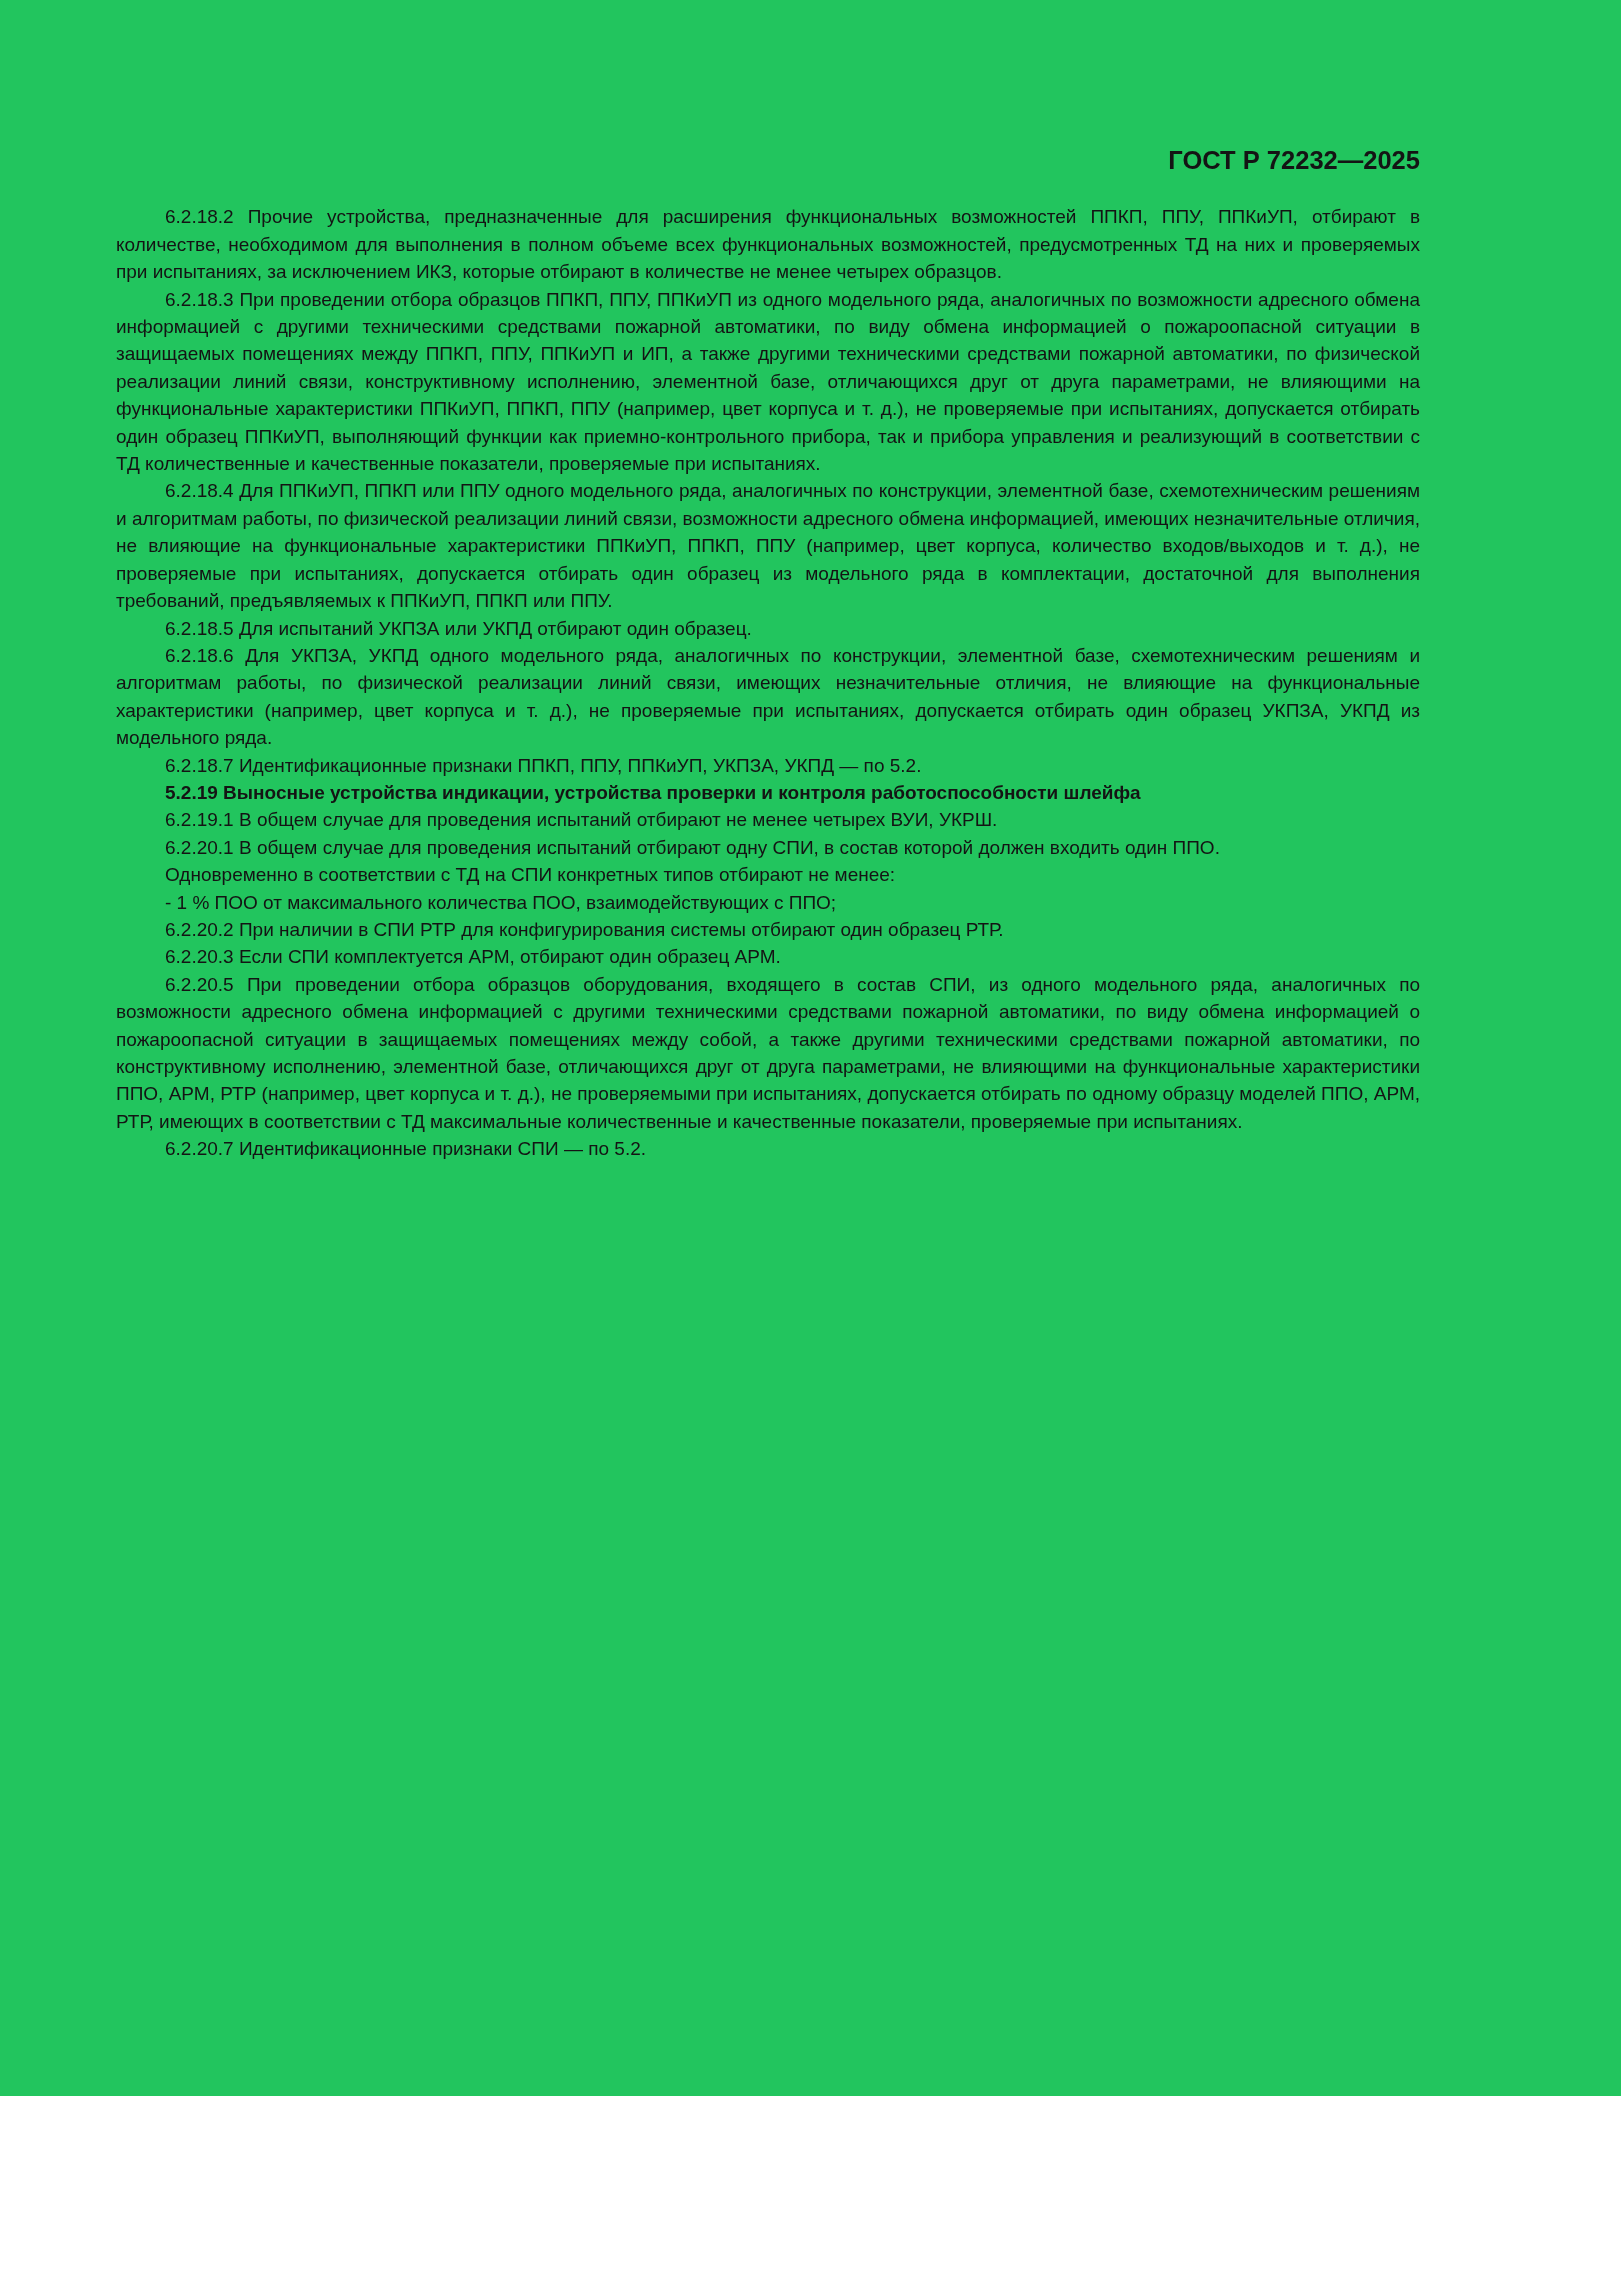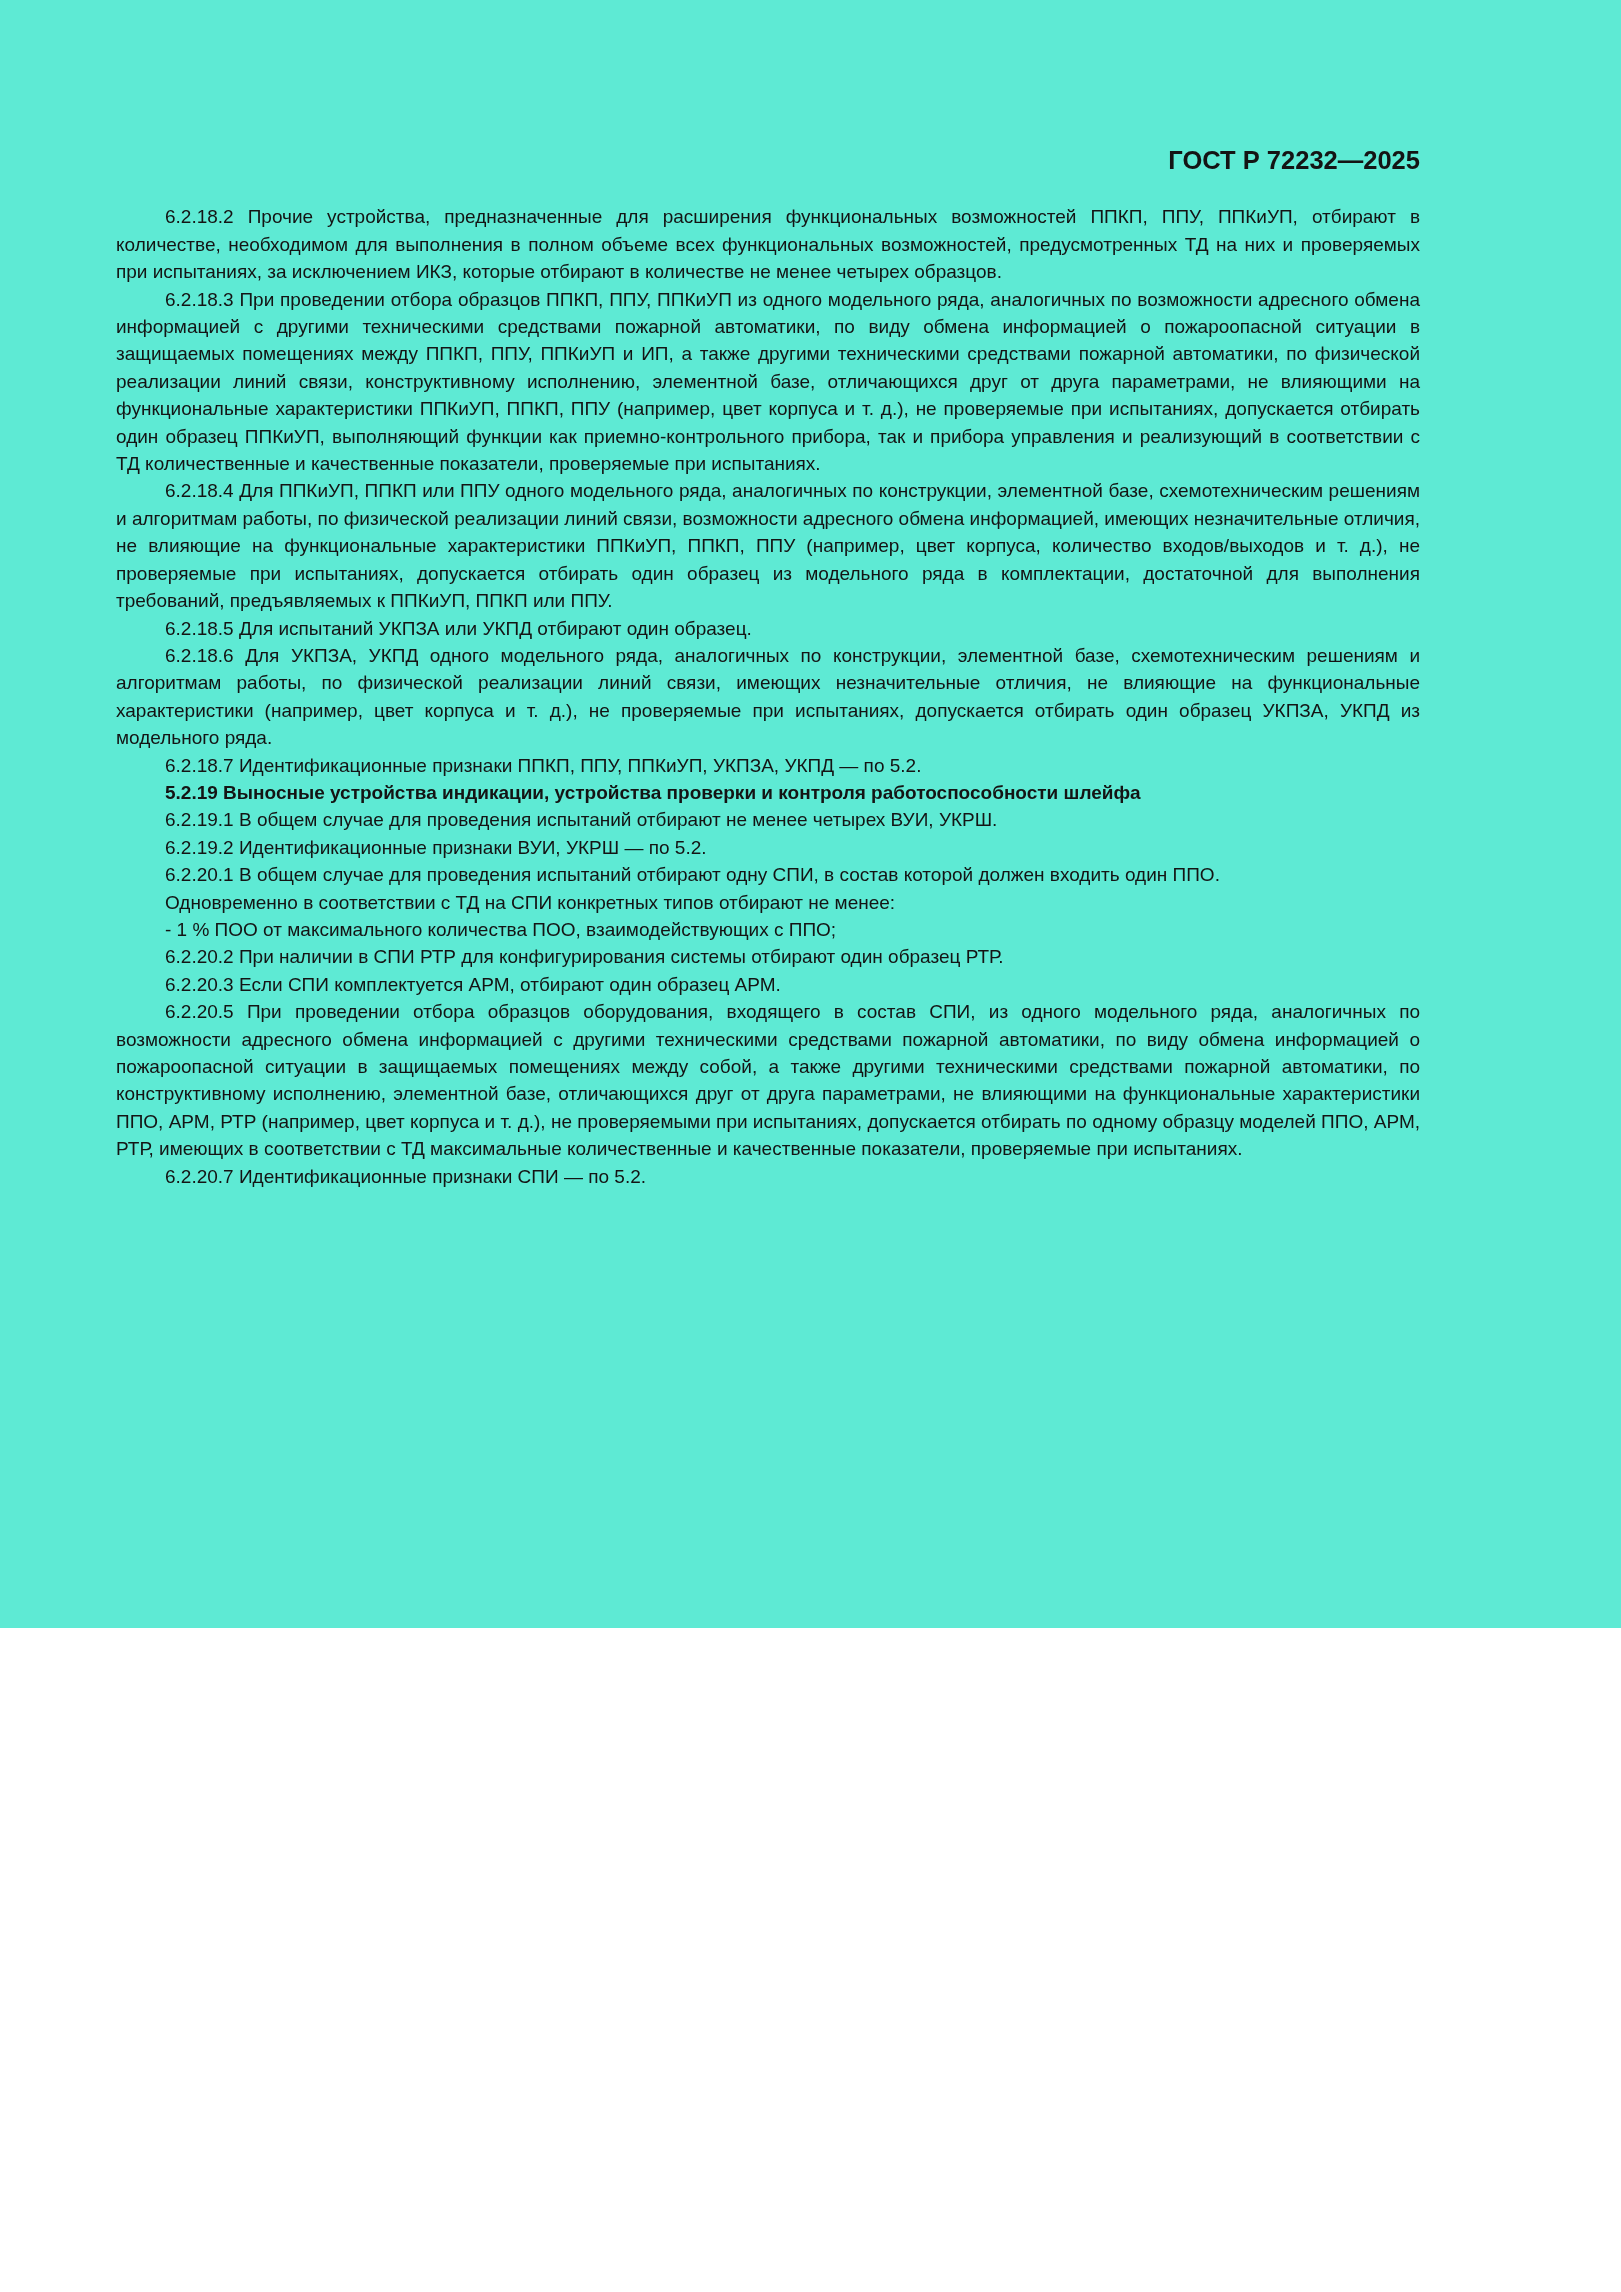--- a/index.html
+++ b/index.html
@@ -4,23 +4,23 @@
 <style>
   * { box-sizing: border-box; }
   html, body {
     margin: 0;
     padding: 0;
     background: #ffffff;
   }
   .page {
     position: relative;
     width: 1621px;
-    height: 1628px;
+    height: 2096px;
     margin: 0 auto;
-    background: #5eead4;
+    background: #22c55e;
     color: #141414;
     font-family: "Liberation Sans", sans-serif;
     overflow: hidden;
   }
   .content {
     position: absolute;
     left: 116px;
     top: 147px;
     width: 1304px;
   }
@@ -61,21 +61,20 @@
 
     <div>
       <p class="para">6.2.18.2 Прочие устройства, предназначенные для расширения функциональных возможностей ППКП, ППУ, ППКиУП, отбирают в количестве, необходимом для выполнения в полном объеме всех функциональных возможностей, предусмотренных ТД на них и проверяемых при испытаниях, за исключением ИКЗ, которые отбирают в количестве не менее четырех образцов.</p>
       <p class="para">6.2.18.3 При проведении отбора образцов ППКП, ППУ, ППКиУП из одного модельного ряда, аналогичных по возможности адресного обмена информацией с другими техническими средствами пожарной автоматики, по виду обмена информацией о пожароопасной ситуации в защищаемых помещениях между ППКП, ППУ, ППКиУП и ИП, а также другими техническими средствами пожарной автоматики, по физической реализации линий связи, конструктивному исполнению, элементной базе, отличающихся друг от друга параметрами, не влияющими на функциональные характеристики ППКиУП, ППКП, ППУ (например, цвет корпуса и т. д.), не проверяемые при испытаниях, допускается отбирать один образец ППКиУП, выполняющий функции как приемно-контрольного прибора, так и прибора управления и реализующий в соответствии с ТД количественные и качественные показатели, проверяемые при испытаниях.</p>
       <p class="para">6.2.18.4 Для ППКиУП, ППКП или ППУ одного модельного ряда, аналогичных по конструкции, элементной базе, схемотехническим решениям и алгоритмам работы, по физической реализации линий связи, возможности адресного обмена информацией, имеющих незначительные отличия, не влияющие на функциональные характеристики ППКиУП, ППКП, ППУ (например, цвет корпуса, количество входов/выходов и т. д.), не проверяемые при испытаниях, допускается отбирать один образец из модельного ряда в комплектации, достаточной для выполнения требований, предъявляемых к ППКиУП, ППКП или ППУ.</p>
       <p class="para">6.2.18.5 Для испытаний УКПЗА или УКПД отбирают один образец.</p>
       <p class="para">6.2.18.6 Для УКПЗА, УКПД одного модельного ряда, аналогичных по конструкции, элементной базе, схемотехническим решениям и алгоритмам работы, по физической реализации линий связи, имеющих незначительные отличия, не влияющие на функциональные характеристики (например, цвет корпуса и т. д.), не проверяемые при испытаниях, допускается отбирать один образец УКПЗА, УКПД из модельного ряда.</p>
       <p class="para">6.2.18.7 Идентификационные признаки ППКП, ППУ, ППКиУП, УКПЗА, УКПД — по 5.2.</p>
       <p class="para bold">5.2.19 Выносные устройства индикации, устройства проверки и контроля работоспособности шлейфа</p>
       <p class="para">6.2.19.1 В общем случае для проведения испытаний отбирают не менее четырех ВУИ, УКРШ.</p>
-      <p class="para">6.2.19.2 Идентификационные признаки ВУИ, УКРШ — по 5.2.</p>
       <p class="para">6.2.20.1 В общем случае для проведения испытаний отбирают одну СПИ, в состав которой должен входить один ППО.</p>
       <p class="para">Одновременно в соответствии с ТД на СПИ конкретных типов отбирают не менее:</p>
       <p class="para">- 1 % ПОО от максимального количества ПОО, взаимодействующих с ППО;</p>
       <p class="para">6.2.20.2 При наличии в СПИ РТР для конфигурирования системы отбирают один образец РТР.</p>
       <p class="para">6.2.20.3 Если СПИ комплектуется АРМ, отбирают один образец АРМ.</p>
       <p class="para">6.2.20.5 При проведении отбора образцов оборудования, входящего в состав СПИ, из одного модельного ряда, аналогичных по возможности адресного обмена информацией с другими техническими средствами пожарной автоматики, по виду обмена информацией о пожароопасной ситуации в защищаемых помещениях между собой, а также другими техническими средствами пожарной автоматики, по конструктивному исполнению, элементной базе, отличающихся друг от друга параметрами, не влияющими на функциональные характеристики ППО, АРМ, РТР (например, цвет корпуса и т. д.), не проверяемыми при испытаниях, допускается отбирать по одному образцу моделей ППО, АРМ, РТР, имеющих в соответствии с ТД максимальные количественные и качественные показатели, проверяемые при испытаниях.</p>
       <p class="para">6.2.20.7 Идентификационные признаки СПИ — по 5.2.</p>
     </div>
 
 

